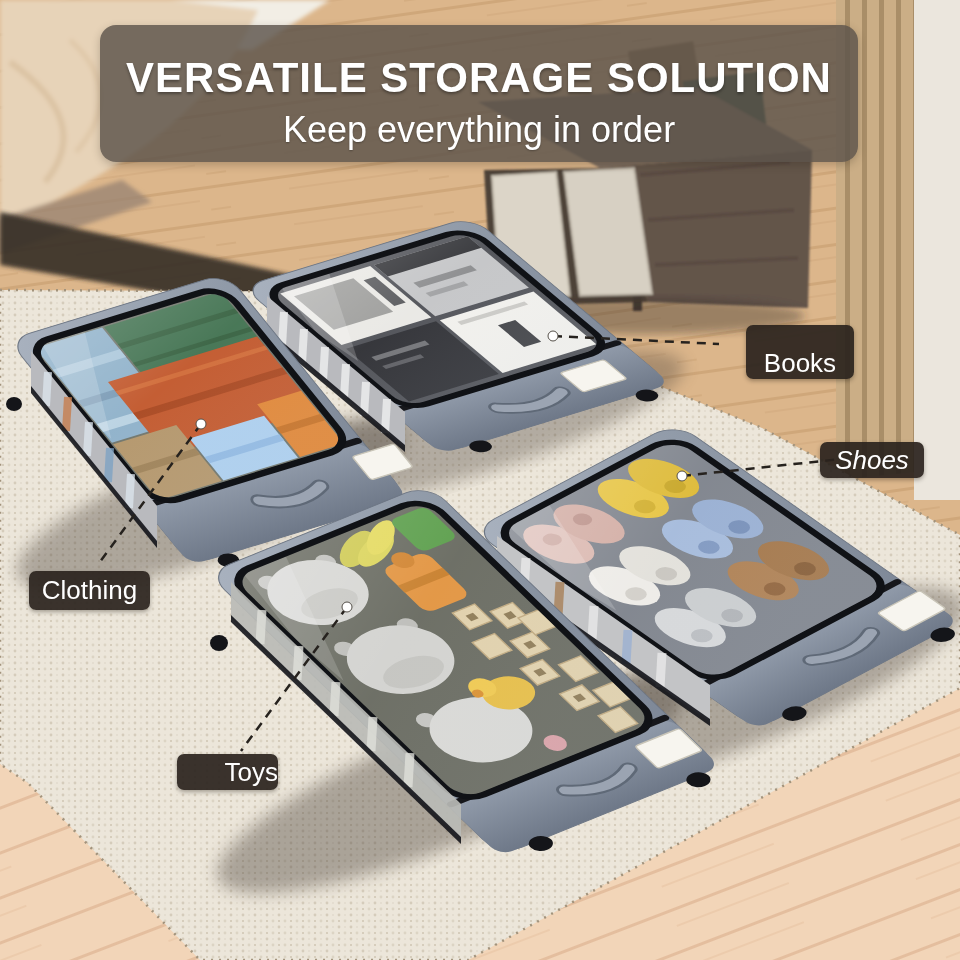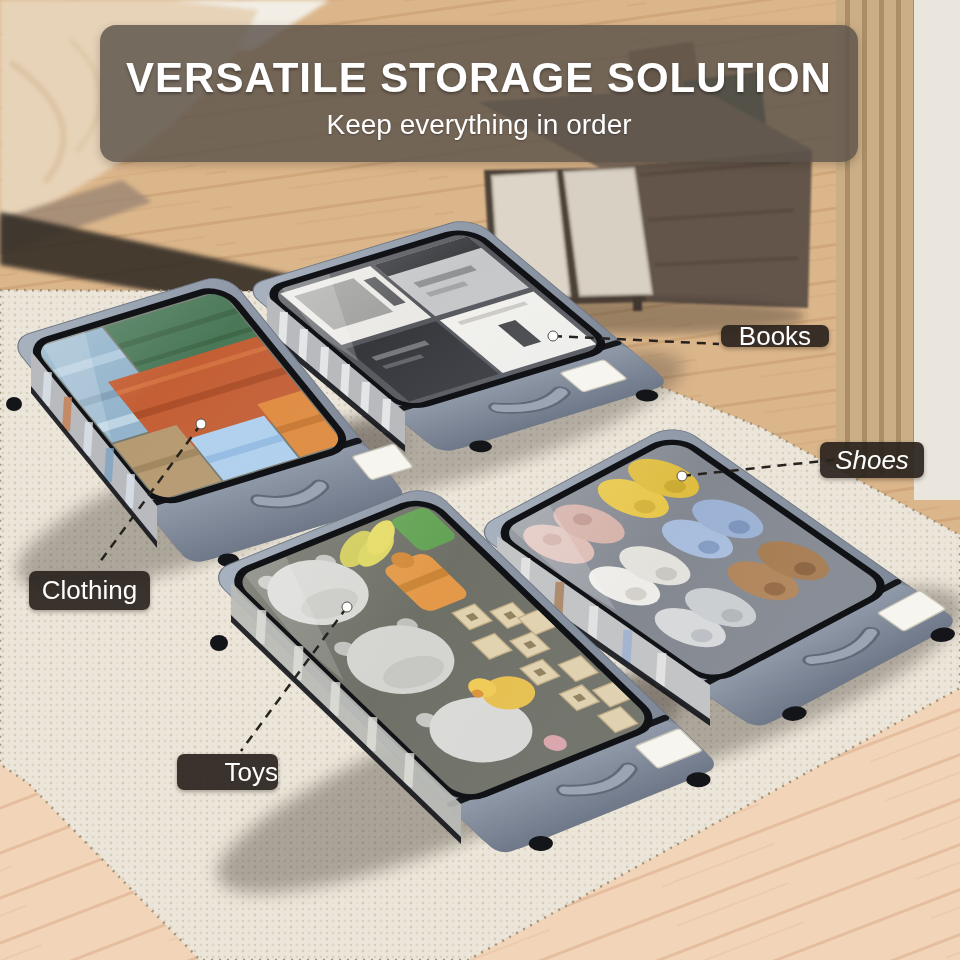--- a/index.html
+++ b/index.html
@@ -8,27 +8,27 @@
     font-family:"Liberation Sans",sans-serif;background:#d9b58a;
   }
   .scene > svg{position:absolute;left:0;top:0;}
   .banner{
     position:absolute;left:100px;top:25px;width:758px;height:137px;
     background:rgba(92,83,75,.82);border-radius:16px;text-align:center;color:#fff;
     box-shadow:0 3px 8px rgba(40,30,20,.25);z-index:5;
   }
   .banner .title{margin-top:29px;font-size:42px;font-weight:bold;letter-spacing:1px;
     text-shadow:0 2px 3px rgba(0,0,0,.35);}
-  .banner .subtitle{margin-top:7px;font-size:28px;text-shadow:0 1px 2px rgba(0,0,0,.3);}
+  .banner .subtitle{margin-top:7px;font-size:36px;text-shadow:0 1px 2px rgba(0,0,0,.3);}
   .callout{
     position:absolute;background:rgba(42,35,29,.92);color:#fff;border-radius:7px;
     display:flex;align-items:center;justify-content:center;font-size:26px;
     box-shadow:0 2px 4px rgba(30,22,15,.35);z-index:6;
   }
-  #callout-books{left:721px;top:325px;width:108px;height:22px;}
+  #callout-books{left:746px;top:325px;width:108px;height:54px;align-items:flex-end;}
   #callout-shoes{left:820px;top:442px;width:104px;height:36px;font-style:italic;}
   #callout-clothing{left:29px;top:571px;width:121px;height:39px;}
   #callout-toys{left:177px;top:754px;width:101px;height:36px;justify-content:flex-end;}
 </style>
 </head>
 <body>
 
 <div class="scene">
 
 <svg width="960" height="960" viewBox="0 0 960 960">

